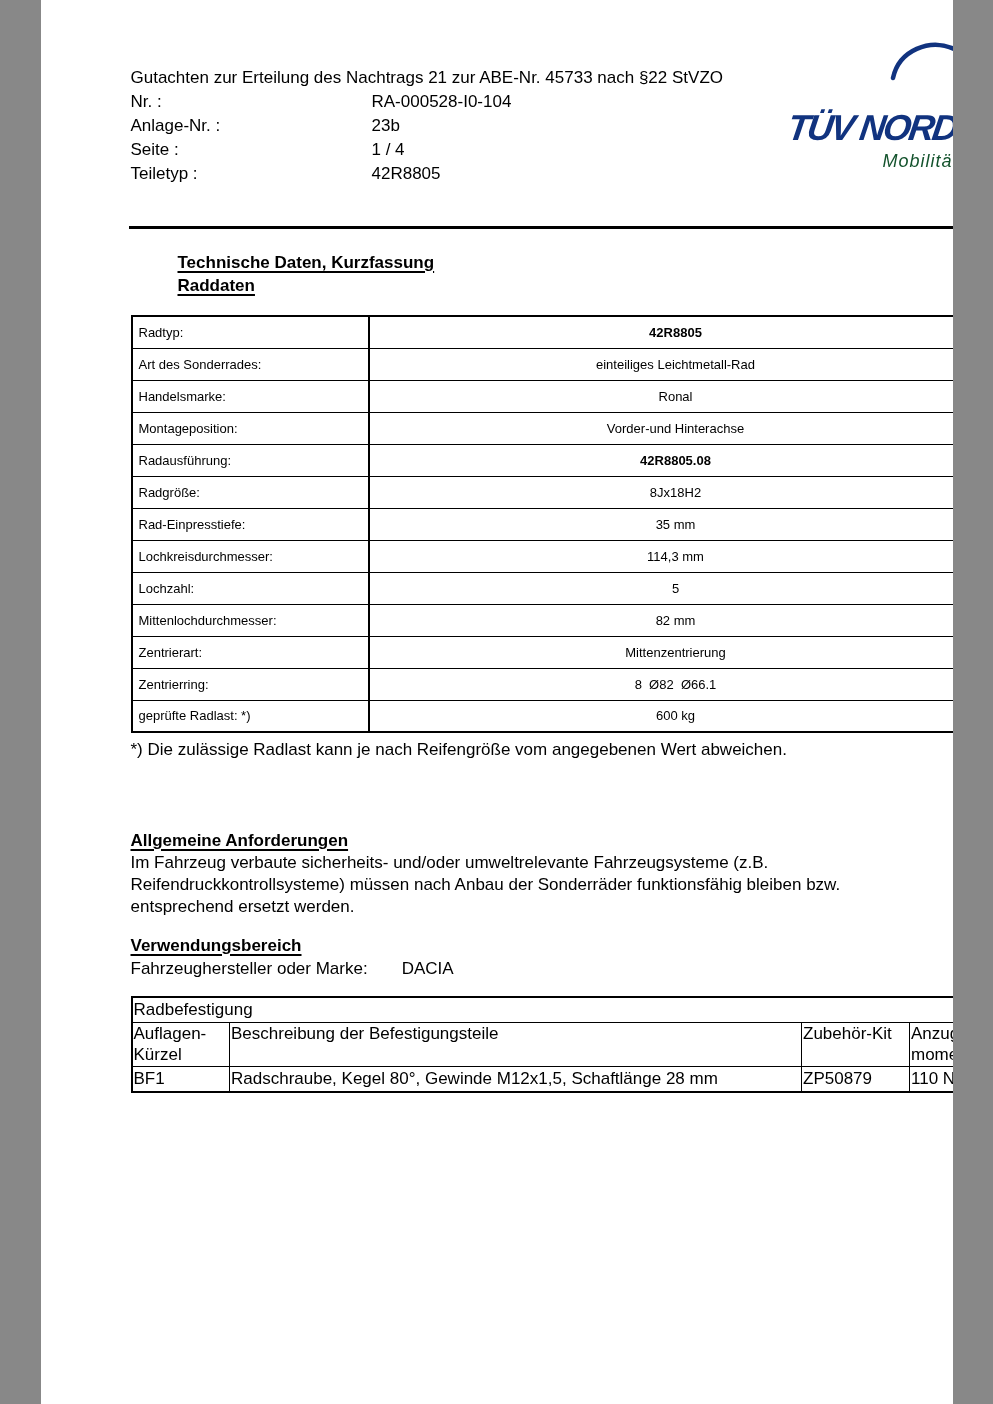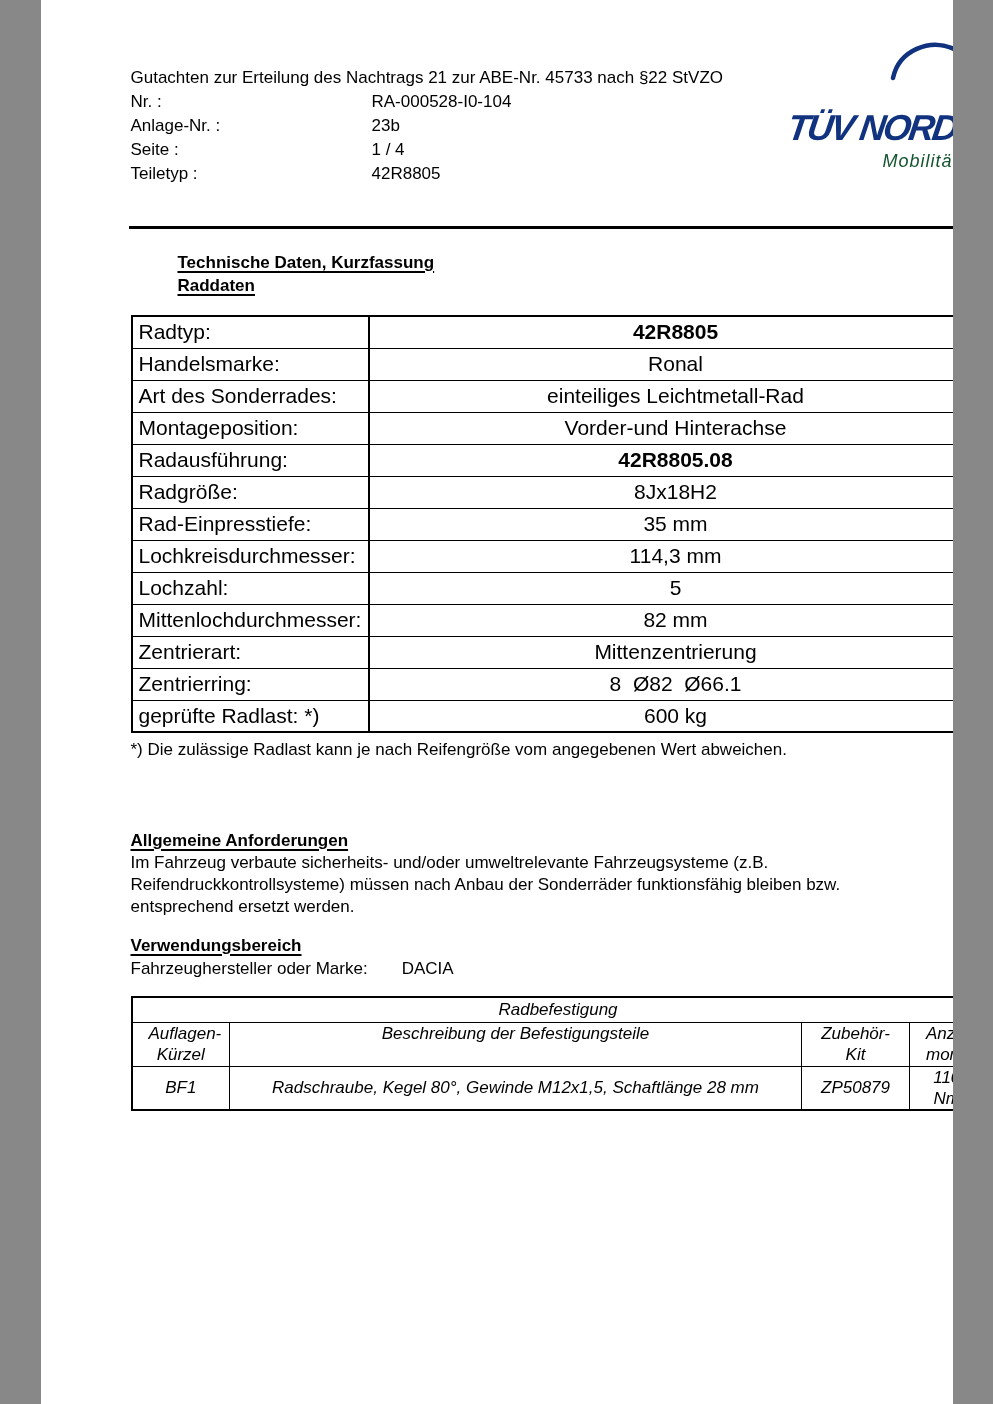--- a/index.html
+++ b/index.html
@@ -37,21 +37,21 @@
   }
   
   .separator{position:absolute;left:88px;top:226px;width:853px;height:3px;background:#000;}
   
   .headings{position:absolute;left:90px;top:251px;line-height:23px;margin-left:47px;}
   .h-bold{font-weight:bold;text-decoration:underline;text-decoration-thickness:1.5px;text-underline-offset:3px;}
   
   .rad-table{
     position:absolute;left:90px;top:315px;width:853px;
     border-collapse:collapse;table-layout:fixed;
-    font-size:21px;
+    font-size:13px;
   }
   .rad-table,.rad-table td{border:1.5px solid #000;}
   .rad-table{border-width:2px;}
   .rad-table td{height:32px;padding:0 6px;box-sizing:border-box;}
   .rad-table td.lbl{width:237px;border-right-width:2px;text-align:left;}
   .rad-table td.val{text-align:center;white-space:pre-wrap;}
   .rad-table td.val.bold{font-weight:bold;}
   
   .footnote{position:absolute;left:90px;top:739px;line-height:22px;}
   
@@ -60,21 +60,21 @@
   .verw{position:absolute;left:90px;top:934px;line-height:23px;}
   .verw-value{margin-left:34px;}
   
   .bef-table{
     position:absolute;left:90px;top:996px;width:853px;
     border-collapse:collapse;table-layout:fixed;
     font-size:17px;
   }
   .bef-table,.bef-table td{border:1.5px solid #000;}
   .bef-table{border-width:2px;}
-  .bef-table td{padding:0 16px;box-sizing:border-box;line-height:21px;text-align:center;vertical-align:middle;font-style:italic;}
+  .bef-table td{padding:0 1px;box-sizing:border-box;line-height:21px;text-align:left;vertical-align:middle;}
   .bef-table tr.title-row td{height:25px;}
   .bef-table tr.head-row td{height:44px;vertical-align:top;white-space:pre-line;}
   .bef-table tr.data-row td{height:26px;}
 </style>
 </head>
 <body>
 
 <div class="page">
 
   <header class="doc-header">
@@ -125,27 +125,27 @@
         <col>
       </colgroup>
     <tbody>
 
         <tr>
           <td class="lbl">Radtyp:</td>
           <td class="val bold">42R8805</td>
         </tr>
 
         <tr>
+          <td class="lbl">Art des Sonderrades:</td>
+          <td class="val">einteiliges Leichtmetall-Rad</td>
+        </tr>
+
+        <tr>
           <td class="lbl">Handelsmarke:</td>
           <td class="val">Ronal</td>
-        </tr>
-
-        <tr>
-          <td class="lbl">Art des Sonderrades:</td>
-          <td class="val">einteiliges Leichtmetall-Rad</td>
         </tr>
 
         <tr>
           <td class="lbl">Montageposition:</td>
           <td class="val">Vorder-und Hinterachse</td>
         </tr>
 
         <tr>
           <td class="lbl">Radausführung:</td>
           <td class="val bold">42R8805.08</td>

